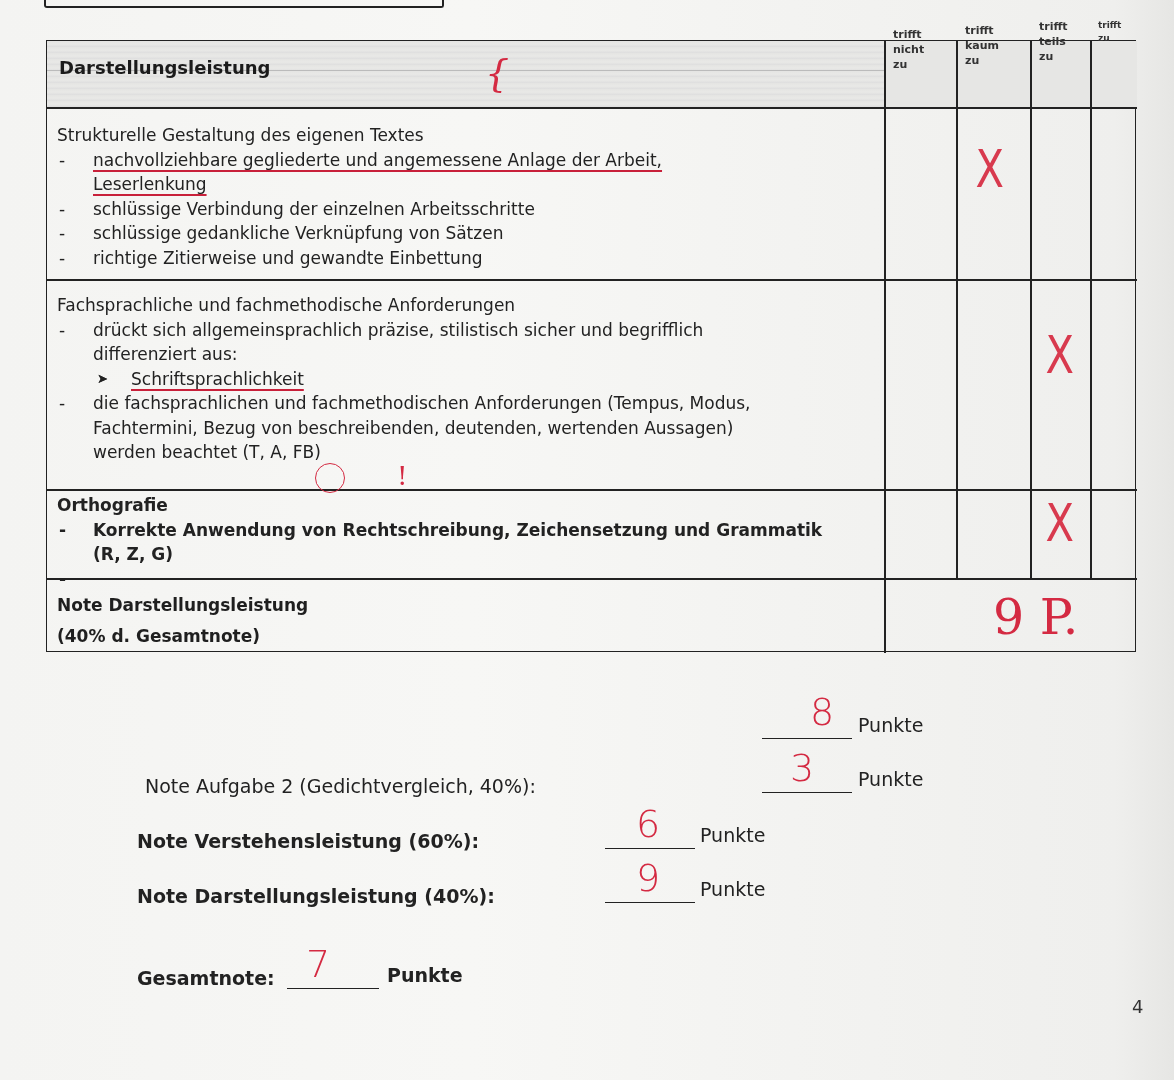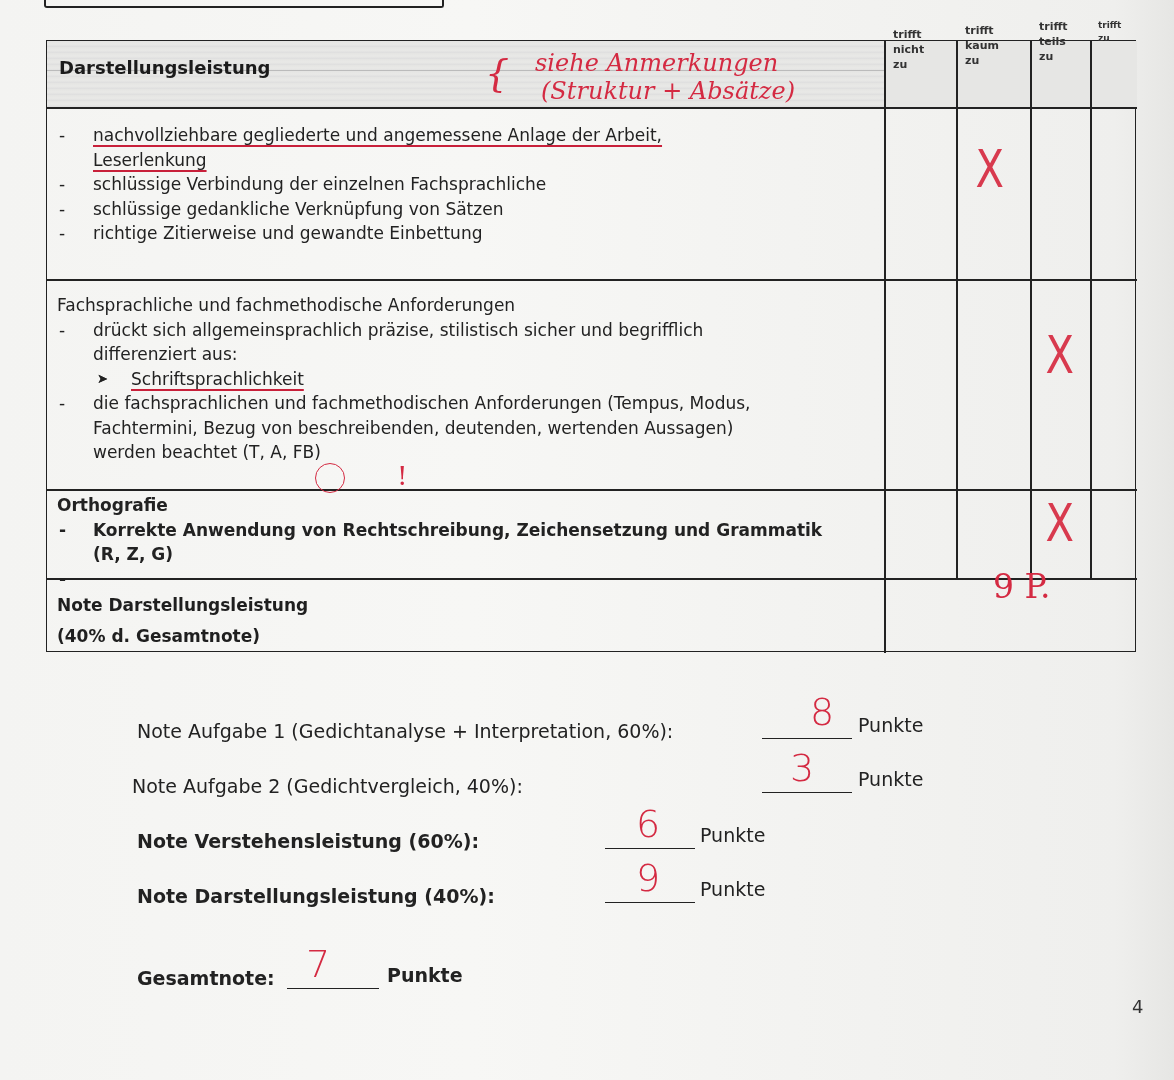--- a/index.html
+++ b/index.html
@@ -80,24 +80,20 @@
 
     <div class="hline" style="top:66px;width:1090px;"></div>
     <div class="hline" style="top:238px;width:1090px;"></div>
     <div class="hline" style="top:448px;width:1090px;"></div>
     <div class="hline" style="top:537px;width:1090px;"></div>
     <div class="hline" style="top:29px;left:0;width:837px;background:#bbb;height:1px;"></div>
 
     <div class="section-title">Darstellungsleistung</div>
 
     <div class="redmark" style="left:438px;top:10px;font-size:38px;">{</div>
-    <div class="redmark" style="left:488px;top:8px;font-size:24px;line-height:28px;">
-      <div>siehe Anmerkungen</div>
-      <div style="padding-left:6px;">(Struktur + Absätze)</div>
-    </div>
 
     <div class="col-head" style="left:846px;top:-14px;">
       <div>trifft</div>
       <div>nicht</div>
       <div>zu</div>
     </div>
     <div class="col-head" style="left:918px;top:-18px;">
       <div>trifft</div>
       <div>kaum</div>
       <div>zu</div>
@@ -106,23 +102,24 @@
       <div>trifft</div>
       <div>teils</div>
       <div>zu</div>
     </div>
     <div class="col-head" style="left:1051px;top:-22px;font-size:9px;line-height:13px;">
       <div>trifft</div>
       <div>zu</div>
     </div>
 
     <div class="crit" style="top:82px;width:820px;">
+      <div>Strukturelle Gestaltung des eigenen Textes</div>
       <div class="item"><span class="dash">-</span><span class="ul-red">nachvollziehbare gegliederte und angemessene Anlage der Arbeit,</span></div>
       <div class="item"><span class="ul-red">Leserlenkung</span></div>
-      <div class="item"><span class="dash">-</span><span>schlüssige Verbindung der einzelnen Fachsprachliche</span></div>
+      <div class="item"><span class="dash">-</span><span>schlüssige Verbindung der einzelnen Arbeitsschritte</span></div>
       <div class="item"><span class="dash">-</span><span>schlüssige gedankliche Verknüpfung von Sätzen</span></div>
       <div class="item"><span class="dash">-</span></div>
       <div class="item"><span>richtige Zitierweise und gewandte Einbettung</span></div>
     </div>
     <div class="xmark" style="left:925px;top:98px;">X</div>
 
     <div class="crit" style="top:252px;width:830px;">
       <div>Fachsprachliche und fachmethodische Anforderungen</div>
       <div class="item"><span class="dash">-</span><span>drückt sich allgemeinsprachlich präzise, stilistisch sicher und begrifflich</span></div>
       <div class="item"><span>differenziert aus:</span></div>
@@ -141,29 +138,28 @@
       <div class="item"><span class="dash">-</span><span>Korrekte Anwendung von Rechtschreibung, Zeichensetzung und Grammatik</span></div>
       <div class="item"><span>(R, Z, G)</span></div>
       <div class="item"><span class="dash">-</span></div>
     </div>
     <div class="xmark" style="left:995px;top:452px;">X</div>
 
     <div class="summary">
       <div>Note Darstellungsleistung</div>
       <div>(40% d. Gesamtnote)</div>
     </div>
-    <div class="redmark" style="left:946px;top:526px;font-size:33px;font-style:normal;">9 P.</div>
+    <div class="redmark" style="left:946px;top:548px;font-size:49px;font-style:normal;">9 P.</div>
   </div>
 
-  <div class="score-row" style="left:137px;top:720px;">Note Aufgabe 1 (Gedichtanalyse + Interpretation, 60%):</div>
   <div class="blank" style="left:762px;top:712px;width:90px;"></div>
   <div class="val" style="left:810px;top:690px;">8</div>
   <div class="punkte" style="left:858px;top:714px;">Punkte</div>
 
-  <div class="score-row" style="left:132px;top:775px;">Note Aufgabe 2 (Gedichtvergleich, 40%):</div>
+  <div class="score-row" style="left:145px;top:775px;">Note Aufgabe 2 (Gedichtvergleich, 40%):</div>
   <div class="blank" style="left:762px;top:766px;width:90px;"></div>
   <div class="val" style="left:790px;top:746px;">3</div>
   <div class="punkte" style="left:858px;top:768px;">Punkte</div>
 
   <div class="score-row bold" style="left:137px;top:830px;">Note Verstehensleistung (60%):</div>
   <div class="blank" style="left:605px;top:822px;width:90px;"></div>
   <div class="val" style="left:636px;top:802px;">6</div>
   <div class="punkte" style="left:700px;top:824px;">Punkte</div>
 
   <div class="score-row bold" style="left:137px;top:885px;">Note Darstellungsleistung (40%):</div>

